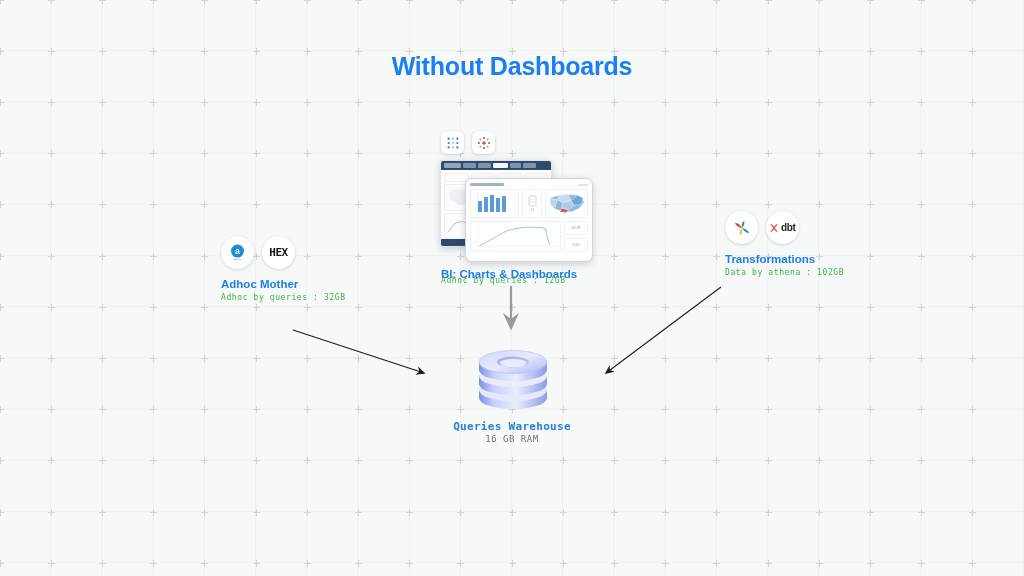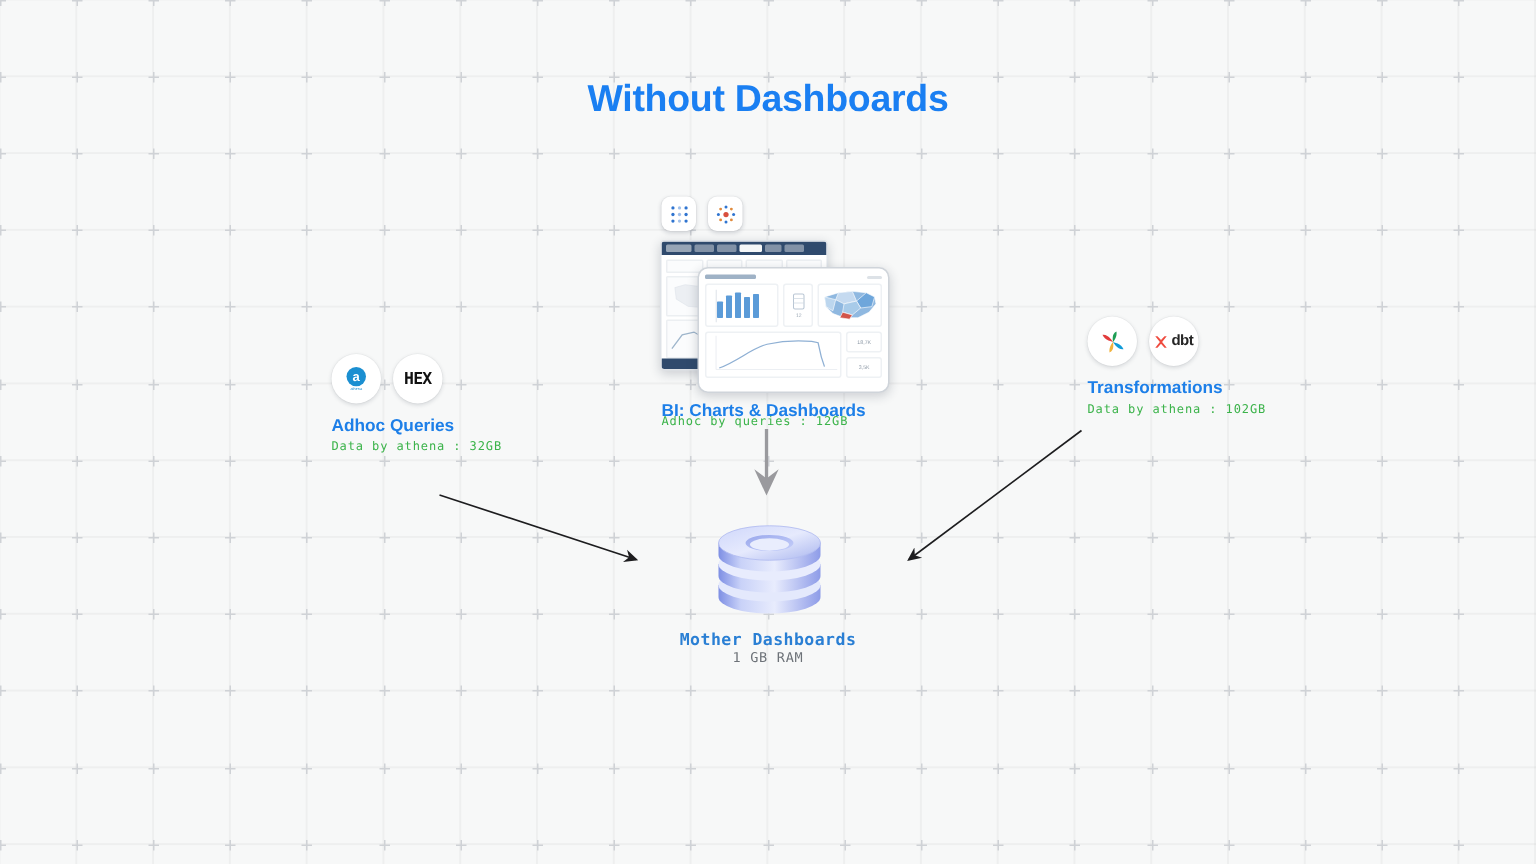--- a/index.html
+++ b/index.html
@@ -385,22 +385,22 @@
       <svg width="19" height="19" viewBox="0 0 24 24">
         <circle cx="12" cy="10.2" r="8.2" fill="#1b8fd1"></circle>
         <text x="12" y="14.2" font-family="Liberation Sans, sans-serif" font-size="11" font-weight="bold" fill="#ffffff" text-anchor="middle">a</text>
         <text x="12" y="21.6" font-family="Liberation Sans, sans-serif" font-size="3.2" fill="#1b8fd1" text-anchor="middle">athena</text>
       </svg>
     </div>
     <div class="circle-icon">
       <span class="hex-txt">HEX</span>
     </div>
   </div>
-  <div class="node-title">Adhoc Queries</div>
-  <div class="node-sub">Data by athena : 32GB</div>
+  <div class="node-title">Adhoc Mother</div>
+  <div class="node-sub">Adhoc by queries : 32GB</div>
 </div>
 
 <div class="node" id="node-bi" style="left:441px;top:131px;">
   <div class="icon-row">
     <div class="sq-icon">
       <svg width="14" height="14" viewBox="0 0 16 16">
         <g fill="#2f74d0">
           <circle cx="3" cy="3" r="1.25"></circle>
             <circle cx="3" cy="8" r="1.25"></circle>
           <circle cx="3" cy="13" r="1.25"></circle>
@@ -579,14 +579,14 @@
     <ellipse cx="36" cy="38" rx="34" ry="11" fill="#e8ecfd"></ellipse>
 
     <path d="M2,24 L2,32 A34,11 0 0 0 70,32 L70,24 Z" fill="url(#gband)"></path>
 
     <ellipse cx="36" cy="24" rx="34" ry="11.5" fill="url(#gtop)" stroke="#b3bdf0" stroke-width=".6"></ellipse>
 
     <ellipse cx="36" cy="24" rx="16" ry="5.4" fill="url(#ghole)"></ellipse>
     <ellipse cx="36" cy="25" rx="13" ry="4.1" fill="#e9edfd"></ellipse>
   </svg>
 </div>
-<div class="db-title">Mother  Dashboards</div>
-<div class="db-sub">1 GB RAM</div>
+<div class="db-title">Queries  Warehouse</div>
+<div class="db-sub">16 GB RAM</div>
 
 </body></html>

